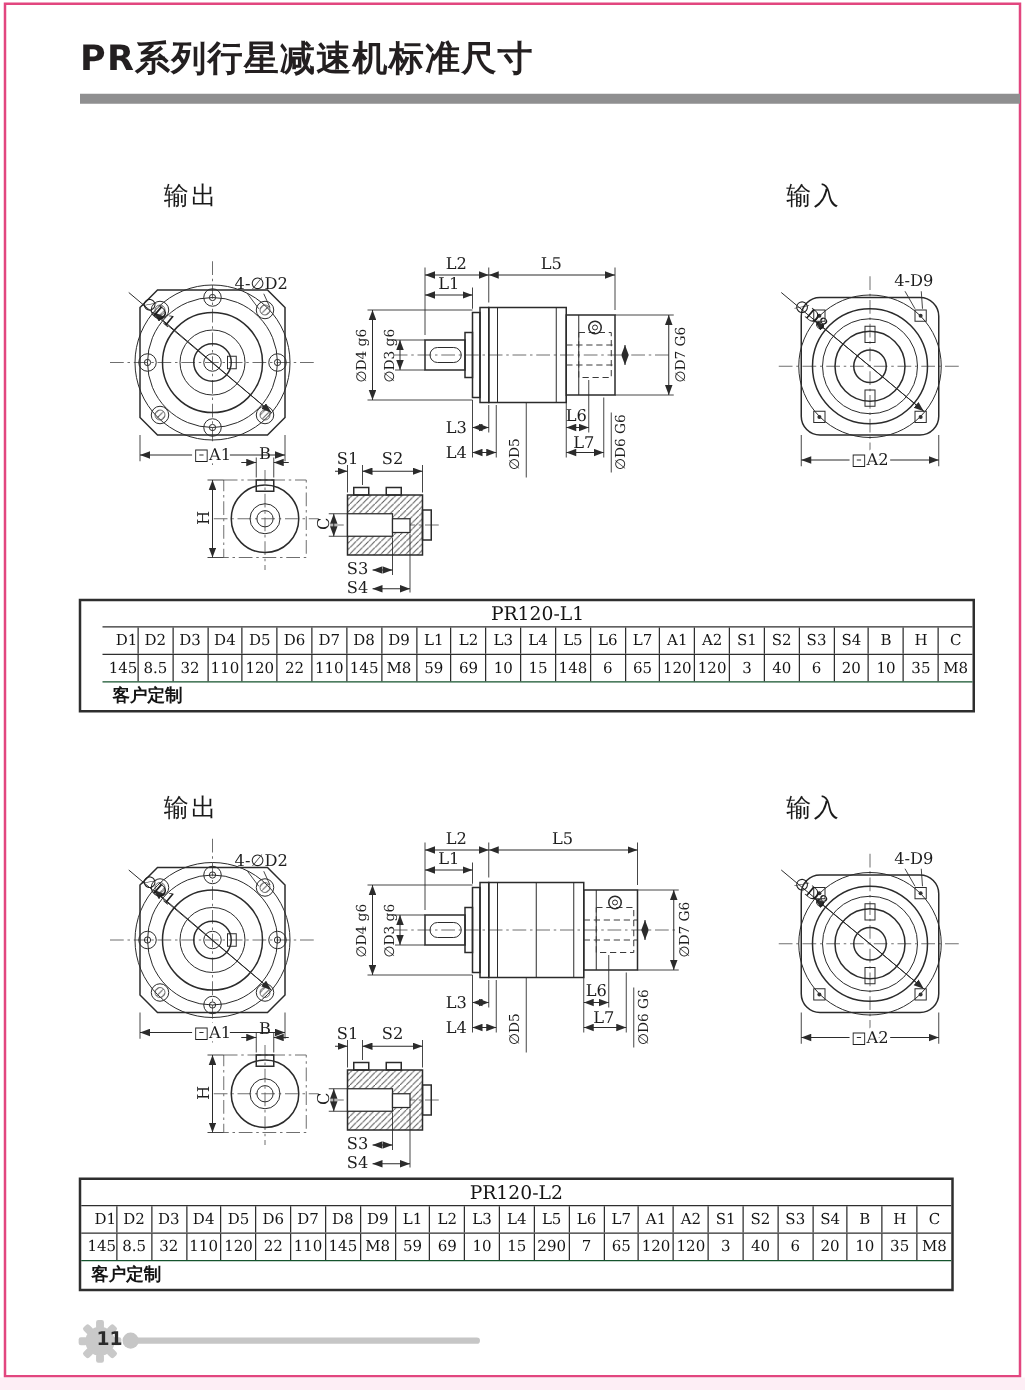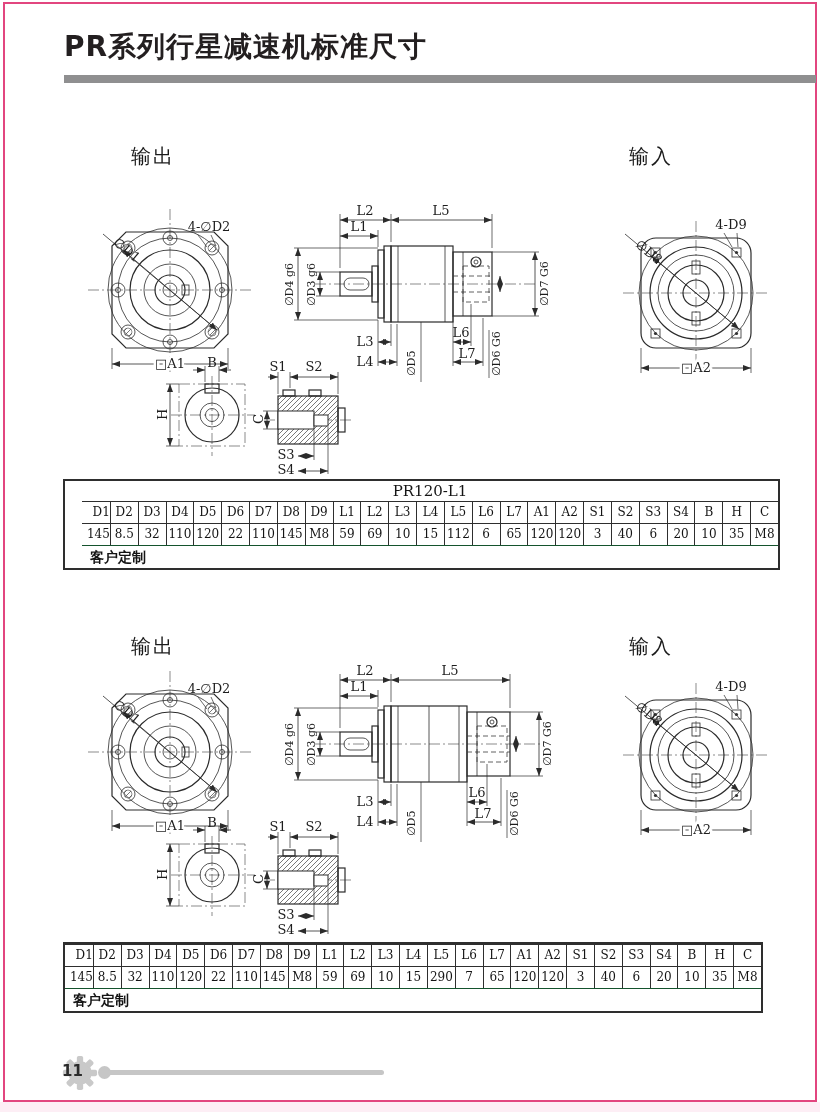--- a/index.html
+++ b/index.html
@@ -29,21 +29,21 @@
           font-family:"DejaVu Serif","Liberation Serif",serif;color:#141414;}
   .t-title{height:20px;line-height:20px;text-align:center;font-size:15px;}
   .t-row{display:grid;grid-template-columns:repeat(25,1fr);border-top:1px solid #2e2e2e;}
   .t-cell{height:21px;line-height:21px;text-align:center;font-size:12px;border-left:1px solid #2e2e2e;
           white-space:nowrap;overflow:hidden;}
   .t-cell:first-child{border-left:none;text-align:right;}
   .t-footer{border-top:1px solid #14532d;height:22px;line-height:22px;font-size:14px;
             font-weight:bold;padding-left:8px;}
   
   .page-num{position:absolute;left:62px;top:1054px;width:36px;height:38px;}
-  .page-num-text{position:absolute;left:62px;top:1062px;width:36px;text-align:left;
+  .page-num-text{position:absolute;left:62px;top:1062px;width:36px;text-align:right;
                  font-size:15px;font-weight:bold;color:#2b2b2b;}
   .footer-line{position:absolute;left:108px;top:1070px;width:276px;height:5px;
                background:#c6c6c6;border-radius:3px;}
   .footer-dot{position:absolute;left:98px;top:1066px;width:13px;height:13px;border-radius:50%;
               background:#c6c6c6;}
 </style>
 </head>
 <body>
 
 <svg width="0" height="0" style="position:absolute">
@@ -306,21 +306,21 @@
       <div class="t-cell">110</div>
       <div class="t-cell">120</div>
       <div class="t-cell">22</div>
       <div class="t-cell">110</div>
       <div class="t-cell">145</div>
       <div class="t-cell">M8</div>
       <div class="t-cell">59</div>
       <div class="t-cell">69</div>
       <div class="t-cell">10</div>
       <div class="t-cell">15</div>
-      <div class="t-cell">112</div>
+      <div class="t-cell">148</div>
       <div class="t-cell">6</div>
       <div class="t-cell">65</div>
       <div class="t-cell">120</div>
       <div class="t-cell">120</div>
       <div class="t-cell">3</div>
       <div class="t-cell">40</div>
       <div class="t-cell">6</div>
       <div class="t-cell">20</div>
       <div class="t-cell">10</div>
       <div class="t-cell">35</div>
@@ -525,20 +525,21 @@
   <line class="ext" x1="64" y1="72" x2="64" y2="102"></line>
   <line class="ext" x1="78" y1="69" x2="78" y2="116"></line>
   <line class="dim" x1="48" y1="98" x2="64" y2="98" marker-start="url(#as)" marker-end="url(#ae)"></line>
   <text class="lab" x="36" y="101" text-anchor="middle">S3</text>
   <line class="dim" x1="48" y1="113" x2="78" y2="113" marker-start="url(#as)" marker-end="url(#ae)"></line>
   <text class="lab" x="36" y="116" text-anchor="middle">S4</text>
 </svg>
 </div>
 
 <div class="dtable" style="top:942px;">
+  <div class="t-title">PR120-L2</div>
   <div class="t-row">
       <div class="t-cell">D1</div>
       <div class="t-cell">D2</div>
       <div class="t-cell">D3</div>
       <div class="t-cell">D4</div>
       <div class="t-cell">D5</div>
       <div class="t-cell">D6</div>
       <div class="t-cell">D7</div>
       <div class="t-cell">D8</div>
       <div class="t-cell">D9</div>

